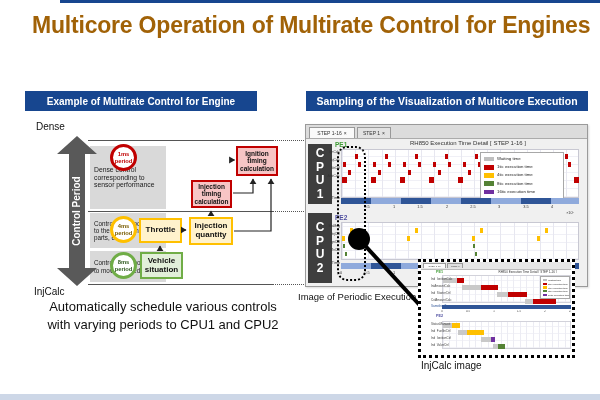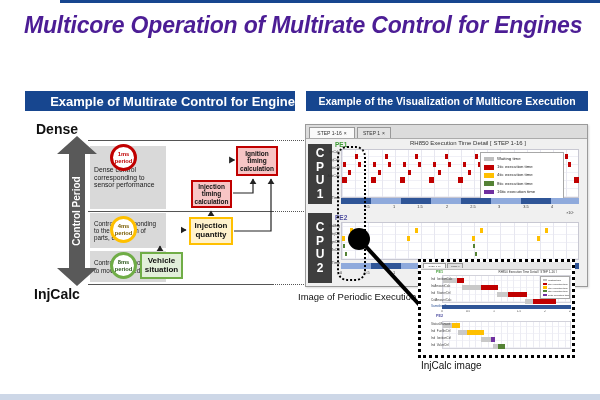--- a/index.html
+++ b/index.html
@@ -3,26 +3,26 @@
 <meta charset="utf-8">
 <style>
   html,body{margin:0;padding:0;background:#888;}
   #stage{position:relative;width:600px;height:400px;background:#fff;overflow:hidden;
          font-family:"Liberation Sans","DejaVu Sans",sans-serif;outline:1px solid #c9c9c9;margin:0 auto;}
   .abs{position:absolute;}
   
   #top-bar{left:60px;top:0;width:540px;height:3px;background:#17468F;}
   #bottom-bar{left:0;top:394px;width:600px;height:6px;background:#CDD7E7;}
   
-  #page-title{left:24px;top:12px;width:560px;font-size:23px;font-weight:bold;color:#4c1d95;line-height:1.14;letter-spacing:-0.2px;font-style:italic;}
+  #page-title{left:32px;top:12px;width:560px;font-size:23px;font-weight:bold;color:#a16207;line-height:1.14;letter-spacing:-0.2px;}
   .hdr{height:20px;background:#17468F;color:#fff;font-weight:bold;display:flex;align-items:center;justify-content:center;}
-  #left-header{left:25px;top:91px;width:270px;font-size:13px;justify-content:flex-end;}
+  #left-header{left:25px;top:91px;width:232px;font-size:10px;}
   #right-header{left:306px;top:91px;width:282px;font-size:10.5px;}
   
-  .axis-lab{font-size:14px;font-weight:bold;color:#111;}
+  .axis-lab{font-size:10px;font-weight:normal;color:#111;}
   #cp-arrow-label{left:27px;top:203px;width:100px;height:16px;color:#fff;font-size:10px;font-weight:bold;
       text-align:center;transform:rotate(-90deg);line-height:16px;}
   .sep{border-top:1.2px solid #555;height:0;}
   .sepdot{border-top:1.6px dotted #555;height:0;}
   .desc-box{left:90px;width:76px;background:#D9D9D9;color:#1a1a1a;display:flex;align-items:center;
       padding:2px 4px;box-sizing:border-box;line-height:1.15;}
   .period-circle{width:27px;height:27px;border-radius:50%;background:#fff;border:3px solid;box-sizing:border-box;
       display:flex;align-items:center;justify-content:center;text-align:center;font-size:5.8px;font-weight:bold;line-height:1.05;}
   .task{border:2.5px solid;box-sizing:border-box;display:flex;align-items:center;justify-content:center;
       text-align:center;line-height:1.08;font-weight:600;color:#111;}
@@ -103,21 +103,21 @@
 <div id="stage">
 
   <div class="abs" id="top-bar"></div>
 
   <div class="abs" id="page-title">Multicore Operation of Multirate Control for Engines</div>
 
   <div class="abs hdr" id="left-header">
     <span>Example of Multirate Control for Engine</span>
   </div>
   <div class="abs hdr" id="right-header">
-    <span>Example of the Visualization of Multicore Execution</span>
+    <span>Sampling of the Visualization of Multicore Execution</span>
   </div>
 
   <div class="abs axis-lab" style="left:36px;top:121px;">Dense</div>
   <div class="abs axis-lab" style="left:34px;top:286px;">InjCalc</div>
 
   <svg width="600" height="400" style="z-index:1;">
     <polygon points="77,136 97,154 85,154 85,268 97,268 77,286 57,268 69,268 69,154 57,154" fill="#595959"></polygon>
   </svg>
   <div class="abs" id="cp-arrow-label" style="z-index:2;">Control Period</div>
 
@@ -131,23 +131,25 @@
   <div class="abs desc-box" style="top:146px;height:63px;font-size:6.8px;">Dense control corresponding to sensor performance</div>
   <div class="abs desc-box" style="top:213px;height:35px;font-size:6.3px;">Control corresponding to the resolution of parts, etc.</div>
   <div class="abs desc-box" style="top:251px;height:31px;font-size:6.3px;">Control corresponding to moving speed</div>
 
   <div class="abs period-circle" style="left:110px;top:144px;border-color:#C00000;color:#C00000;">1ms period</div>
   <div class="abs period-circle" style="left:110px;top:216px;border-color:#FFC000;color:#7a5c00;">4ms period</div>
   <div class="abs period-circle" style="left:110px;top:252px;border-color:#70AD47;color:#2f5a1e;">8ms period</div>
 
   <div class="abs task red" style="left:236px;top:146px;width:42px;height:30px;font-size:6.5px;">Ignition timing calculation</div>
   <div class="abs task red" style="left:191px;top:180px;width:41px;height:28px;font-size:6.5px;">Injection timing calculation</div>
+  <div class="abs task yellow" style="left:139px;top:218px;width:43px;height:25px;font-size:8px;">Throttle</div>
   <div class="abs task green" style="left:140px;top:252px;width:43px;height:27px;font-size:8px;">Vehicle situation</div>
   <div class="abs task yellow" style="left:189px;top:217px;width:44px;height:28px;font-size:8px;">Injection quantity</div>
 
+  <div class="abs" id="bottom-caption">Automatically schedule various controls with varying periods to CPU1 and CPU2</div>
 
   <div class="abs" id="viz-window">
     <div class="abs" id="tabbar">
       <div class="abs tab" id="tab-1">
         <span>STEP 1-16</span>
         <span>×</span>
       </div>
       <div class="abs tab" id="tab-2">
         <span>STEP 1</span>
         <span>×</span>

